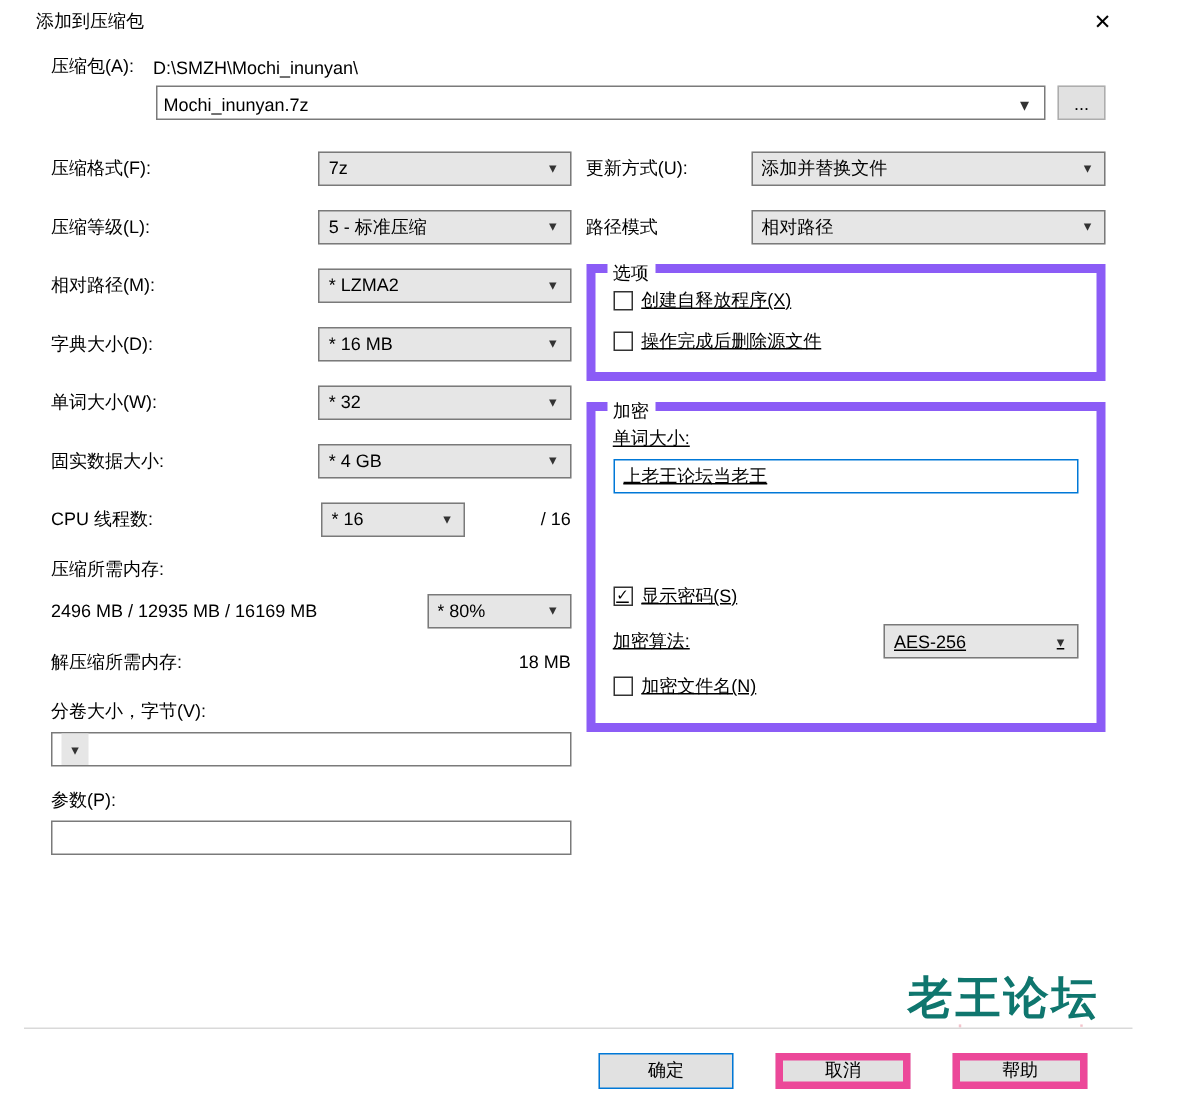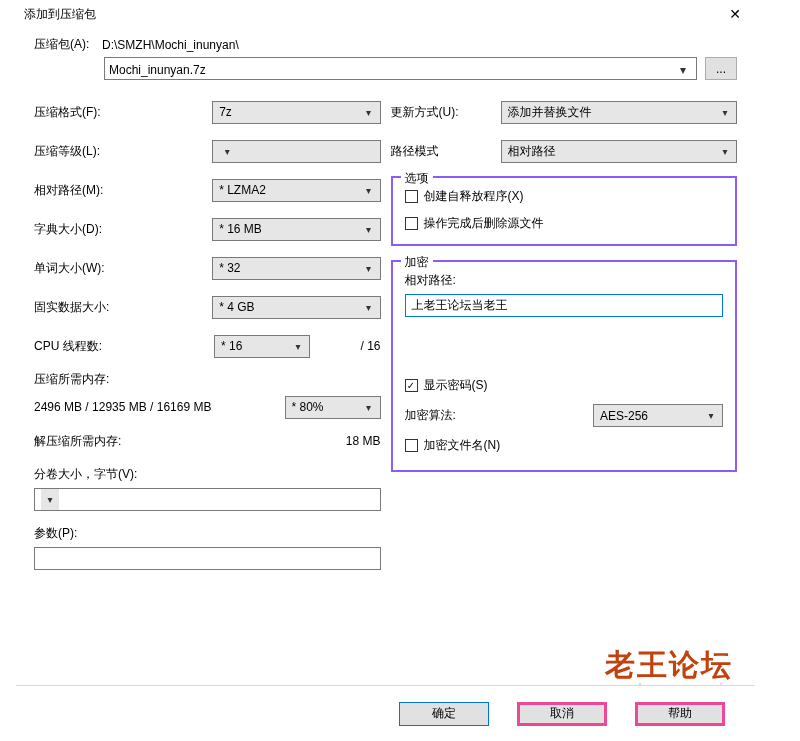--- a/index.html
+++ b/index.html
@@ -24,34 +24,34 @@
   .combo { height: 23px; border: 1px solid #7a7a7a; background: #e6e6e6; display: flex; align-items: center; padding: 0 3px 0 6px; }
   .combo .val { flex: 1; white-space: nowrap; overflow: hidden; }
   .combo .chev { width: 16px; text-align: center; color: #333; font-size: 10px; }
   .w170 { width: 170px; }
   .w96  { width: 96px; }
   .suffix { margin-left: 8px; }
   .mem-row { margin-bottom: 6px; }
   .wide-combo { height: 23px; border: 1px solid #7a7a7a; display: flex; align-items: center; padding: 0 2px 0 6px; width: 100%; }
   .wide-combo .chev { width: 18px; text-align: center; font-size: 10px; color:#333; background:#e6e6e6; height:100%; display:flex; align-items:center; justify-content:center; margin-right:-2px; }
   .text-input { height: 23px; border: 1px solid #7a7a7a; width: 100%; padding: 0 4px; display:flex; align-items:center; }
-  .fieldset { border: 2px solid #8b5cf6; padding: 10px 12px 12px 12px; position: relative; margin-bottom: 14px; }
+  .fieldset { border: 6px solid #8b5cf6; padding: 10px 12px 12px 12px; position: relative; margin-bottom: 14px; text-decoration: underline; }
   .fieldset .legend { position: absolute; top: -8px; left: 8px; background: #fff; padding: 0 4px; font-size: 12px; }
   .check-row { display: flex; align-items: center; gap: 6px; margin-bottom: 10px; }
   .check-row:last-child { margin-bottom: 0; }
   .checkbox { width: 13px; height: 13px; border: 1px solid #333; display:inline-flex; align-items:center; justify-content:center; font-size:10px; line-height:1; }
   .pwd-input { border: 1px solid #0078d7; height: 23px; padding: 2px 6px; display:flex; align-items:center; margin-bottom:60px; }
   .enc-algo-row { display:flex; align-items:center; gap: 10px; margin-bottom: 10px; }
   .enc-algo-row .lbl { flex:1; }
   .enc-algo-row .combo { width: 130px; }
   .footer { position:absolute; left:0; right:0; bottom:0; border-top:1px solid #d9d9d9; height:56px; display:flex; align-items:center; justify-content:flex-end; gap:28px; padding-right:30px; background:#fff; }
-  .btn { width:90px; height:24px; border:3px solid #ec4899; background:#e1e1e1; display:flex; align-items:center; justify-content:center; }
+  .btn { width:90px; height:24px; border:5px solid #ec4899; background:#e1e1e1; display:flex; align-items:center; justify-content:center; }
   .btn.primary { border:1px solid #0078d7; }
   .watermark { position:absolute; right:22px; bottom:40px; text-align:right; pointer-events:none; }
-  .watermark .wm1 { font-size:30px; font-weight:700; color:#c2410c; letter-spacing:2px; }
+  .watermark .wm1 { font-size:30px; font-weight:700; color:#0f766e; letter-spacing:2px; }
   .watermark .wm2 { font-size:18px; font-weight:500; color:#f3c3cb; margin-top:-6px; }
   .spacer-label { height:18px; margin-bottom:4px; }
 </style>
 </head>
 <body>
 
 <div class="window">
   <div class="titlebar">
     <span class="title">添加到压缩包</span>
     <span class="close">✕</span>
@@ -79,20 +79,21 @@
         <div class="form-row">
           <span class="lbl">压缩格式(F):</span>
           <div class="combo w170">
             <span class="val">7z</span>
             <span class="chev">▾</span>
           </div>
         </div>
         <div class="form-row">
           <span class="lbl">压缩等级(L):</span>
           <div class="combo w170">
+            <span class="val">5 - 标准压缩</span>
             <span class="chev">▾</span>
           </div>
         </div>
         <div class="form-row">
           <span class="lbl">相对路径(M):</span>
           <div class="combo w170">
             <span class="val">* LZMA2</span>
             <span class="chev">▾</span>
           </div>
         </div>
@@ -173,21 +174,21 @@
             <span>创建自释放程序(X)</span>
           </div>
           <div class="check-row">
             <span class="checkbox"></span>
             <span>操作完成后删除源文件</span>
           </div>
         </div>
 
         <div class="fieldset" style="padding-bottom:16px;">
           <span class="legend">加密</span>
-          <div class="spacer-label">相对路径:</div>
+          <div class="spacer-label">单词大小:</div>
           <div class="pwd-input">
             <span>上老王论坛当老王</span>
           </div>
           <div class="check-row">
             <span class="checkbox">✓</span>
             <span>显示密码(S)</span>
           </div>
           <div class="enc-algo-row">
             <span class="lbl">加密算法:</span>
             <div class="combo">

